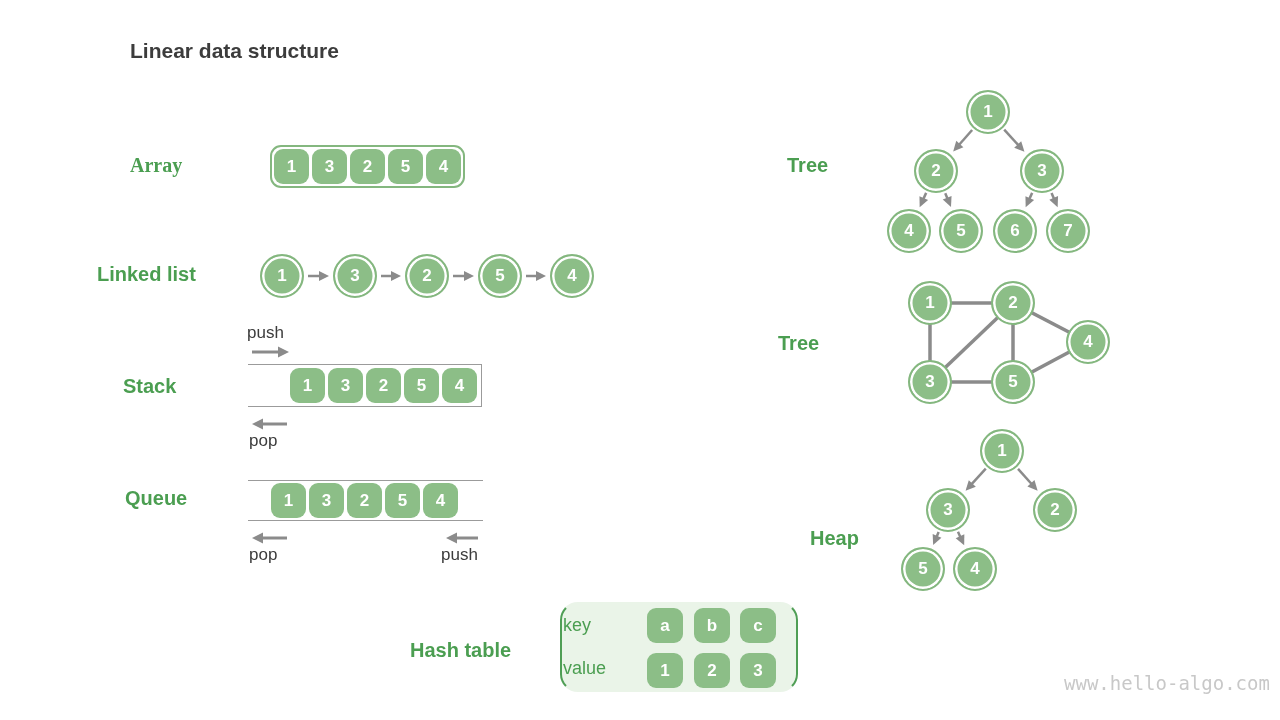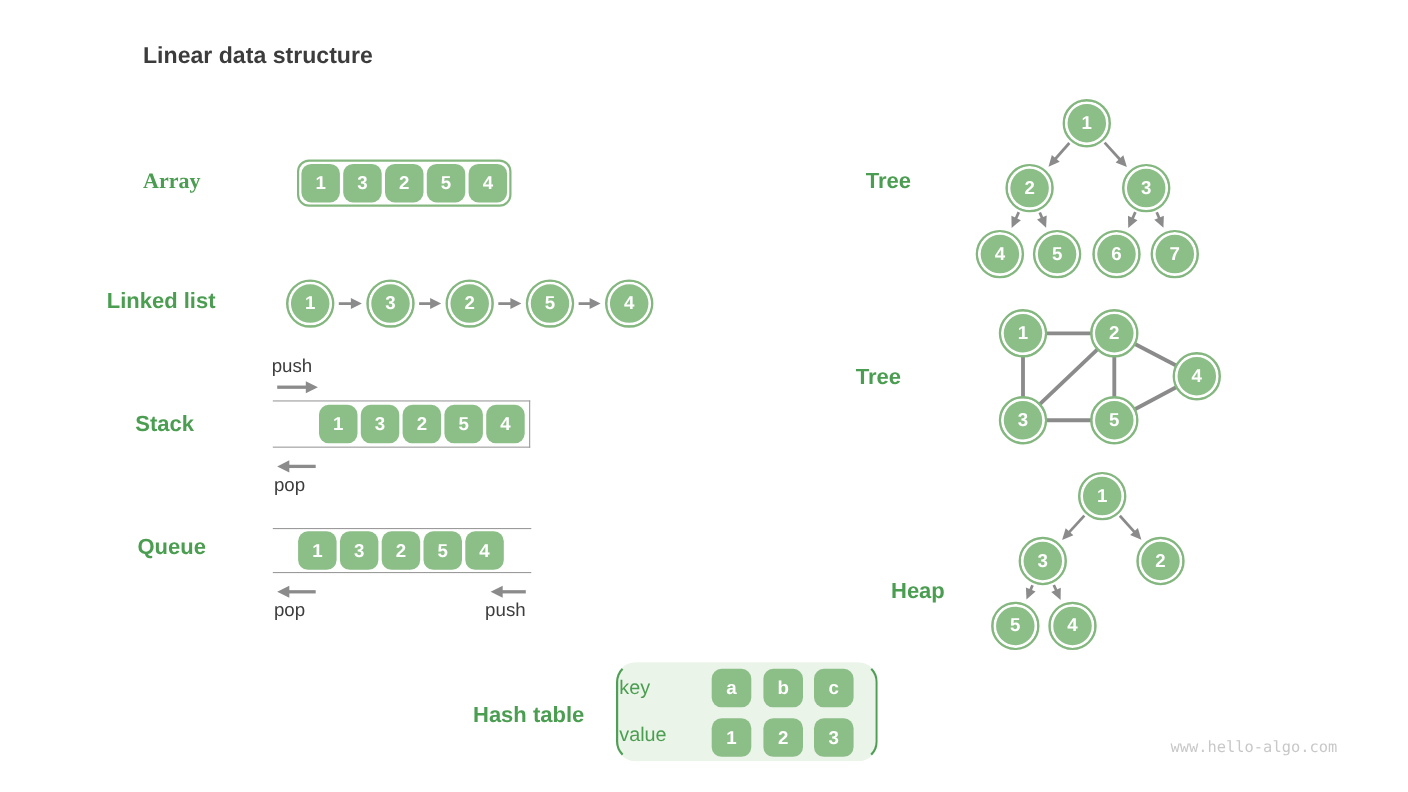--- a/index.html
+++ b/index.html
@@ -47,33 +47,33 @@
     border-radius:18px;
   }
   .hash-label{position:absolute; color:var(--label-green); font-size:18px; width:60px; white-space:nowrap;}
   .hash-cell{position:absolute; width:36px; height:35px;}
   #title-linear{left:130px; top:39px;}
   #title-nonlinear{left:790px; top:39px;}
   #label-array{left:130px; top:154px;font-family:Liberation Serif, serif;}
   #label-linked{left:97px; top:263px;}
   #label-stack{left:123px; top:375px;}
   #label-queue{left:125px; top:487px;}
-  #label-hash{left:430px; top:639px;}
+  #label-hash{left:410px; top:639px;}
   #label-tree{left:787px; top:154px;}
   #label-graph{left:778px; top:332px;}
   #label-heap{left:810px; top:487px;margin-top:40px;}
   #stack-push-label{left:247px; top:323px;}
   #stack-pop-label{left:249px; top:431px;}
   #queue-pop-label{left:249px; top:545px;}
   #queue-push-label{left:441px; top:545px;}
   #hash-key-label{left:563px; top:615px;}
   #hash-value-label{left:563px; top:658px;}
   .watermark{
     position:absolute; left:1064px; top:672px;
-    font-family:"DejaVu Sans Mono", monospace; font-size:14px; color:var(--watermark);
+    font-family:"DejaVu Sans Mono", monospace; font-size:19px; color:var(--watermark);
     white-space:nowrap;
   }
 </style>
 </head>
 <body>
 
 <div id="stage" style="--green: #8CBE87; --green-line: #84B77F; --label-green: #4B9E51; --dark: #3C3C3C; --gray: #8B8B8B; --boxline: #9B9B9B; --hash-bg: #EAF4E8; --bracket: #4F9E55; --watermark: #C8C8C8;">
   <svg id="edges" viewBox="0 0 1280 720">
       <g>
         <line x1="308" y1="276" x2="320" y2="276" stroke="#8B8B8B" stroke-width="2.5"></line>

